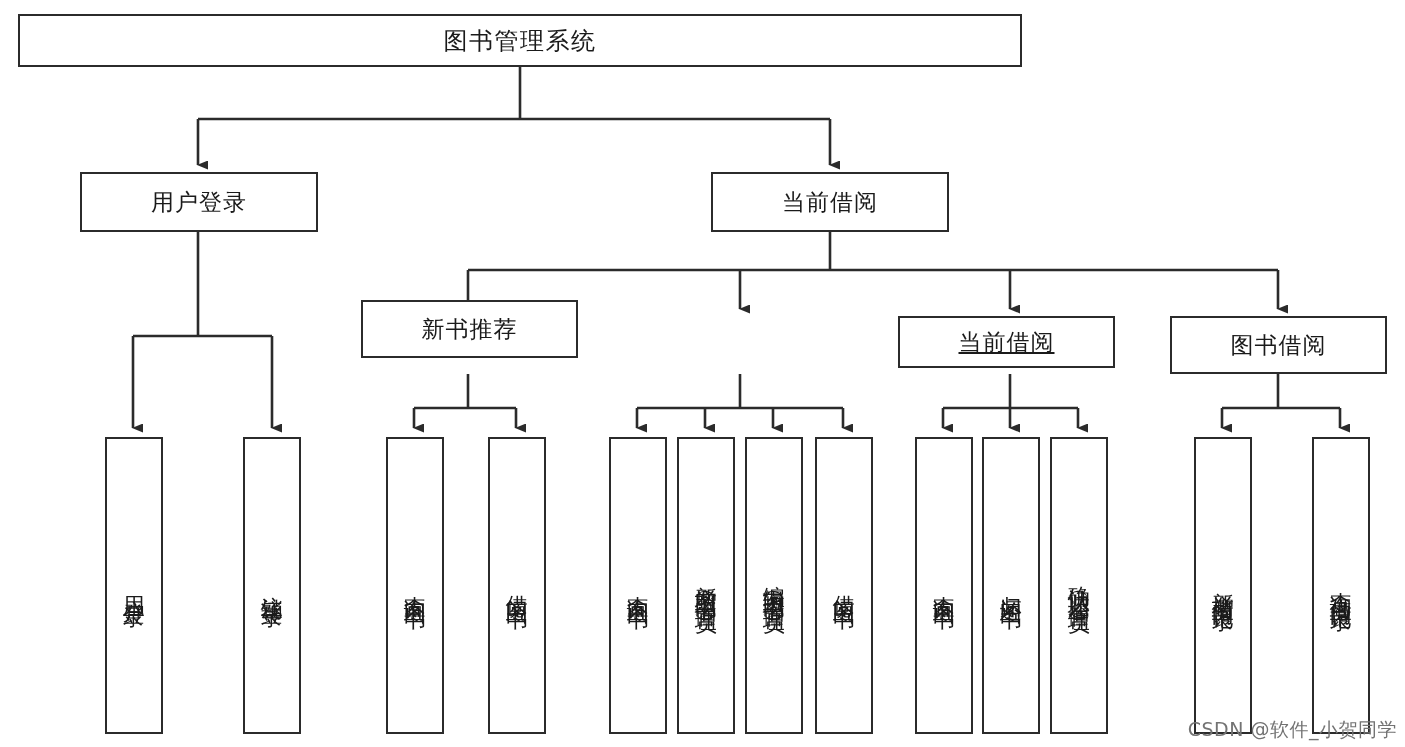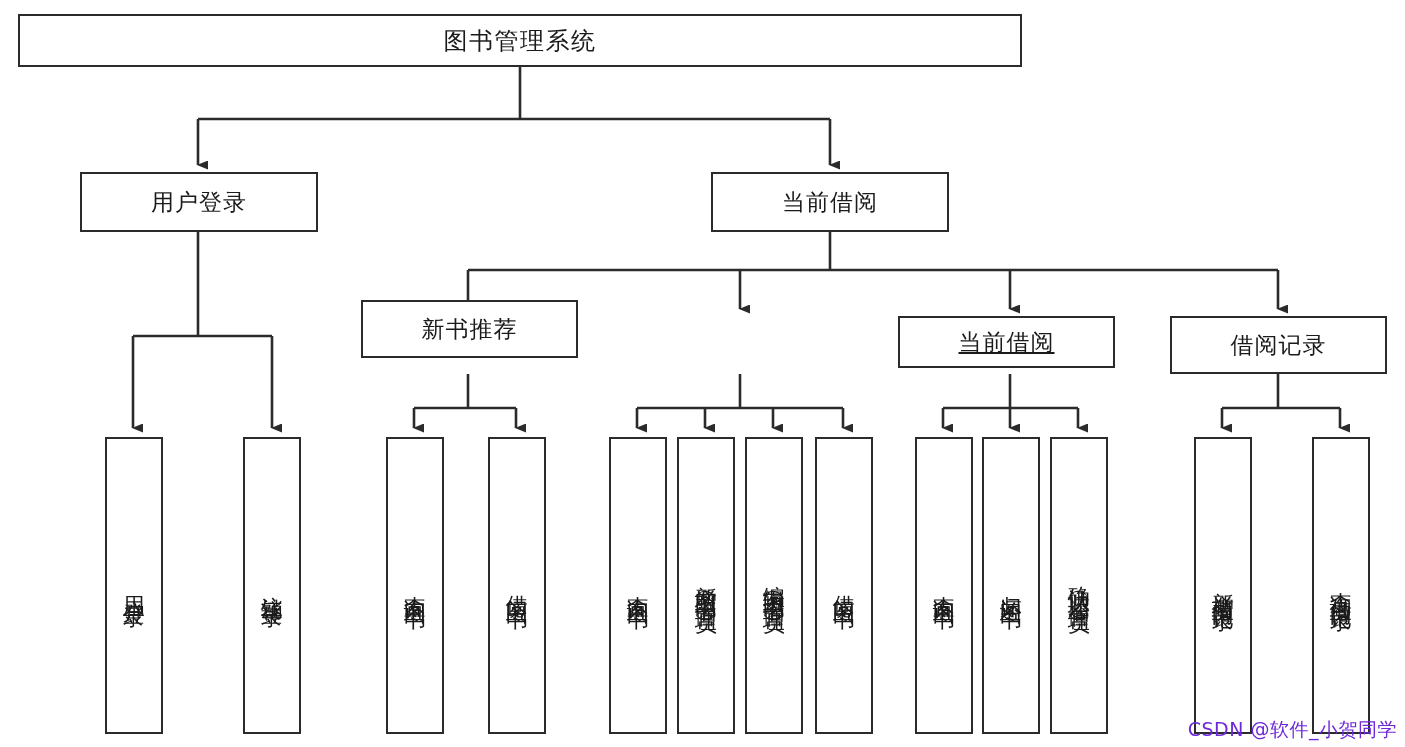--- a/index.html
+++ b/index.html
@@ -65,21 +65,21 @@
     line-height: 1.35;
     letter-spacing: 4px;
     white-space: nowrap;
     max-height: 100%;
   }
   .watermark {
     position: absolute;
     right: 8px;
     bottom: 4px;
     font-size: 19px;
-    color: #6d28d9;
+    color: #737373;
     letter-spacing: 0.5px;
     z-index: 5;
     white-space: nowrap;
   }
 </style>
 </head>
 <body>
 
 <div id="canvas">
 
@@ -144,21 +144,21 @@
     <span class="label">当前借阅</span>
   </div>
 
   <div class="node horiz" style="left:361px; top:300px; width:217px; height:58px;">
     <span class="label">新书推荐</span>
   </div>
   <div class="node horiz" style="left:898px; top:316px; width:217px; height:52px;text-decoration:underline;">
     <span class="label">当前借阅</span>
   </div>
   <div class="node horiz" style="left:1170px; top:316px; width:217px; height:58px;">
-    <span class="label">借阅记录</span>
+    <span class="label">图书借阅</span>
   </div>
 
   <div class="node vert" style="left:105px; top:437px; width:58px; height:297px;">
     <span class="label">用户登录</span>
   </div>
   <div class="node vert" style="left:243px; top:437px; width:58px; height:297px;">
     <span class="label">注销登录</span>
   </div>
 
   <div class="node vert" style="left:386px; top:437px; width:58px; height:297px;">

